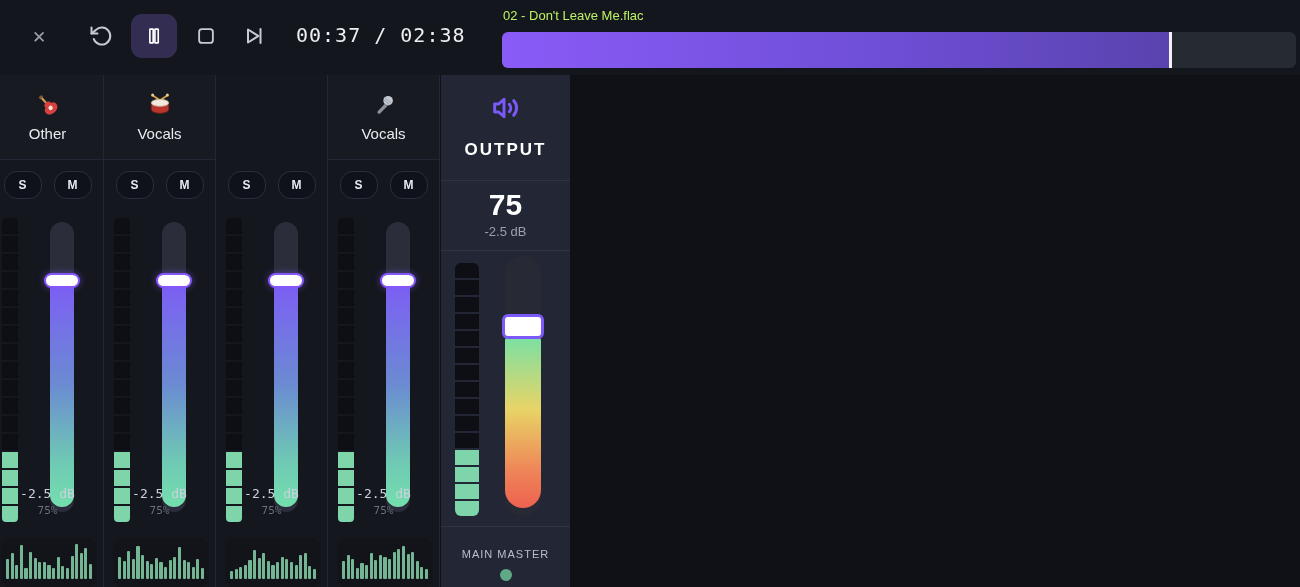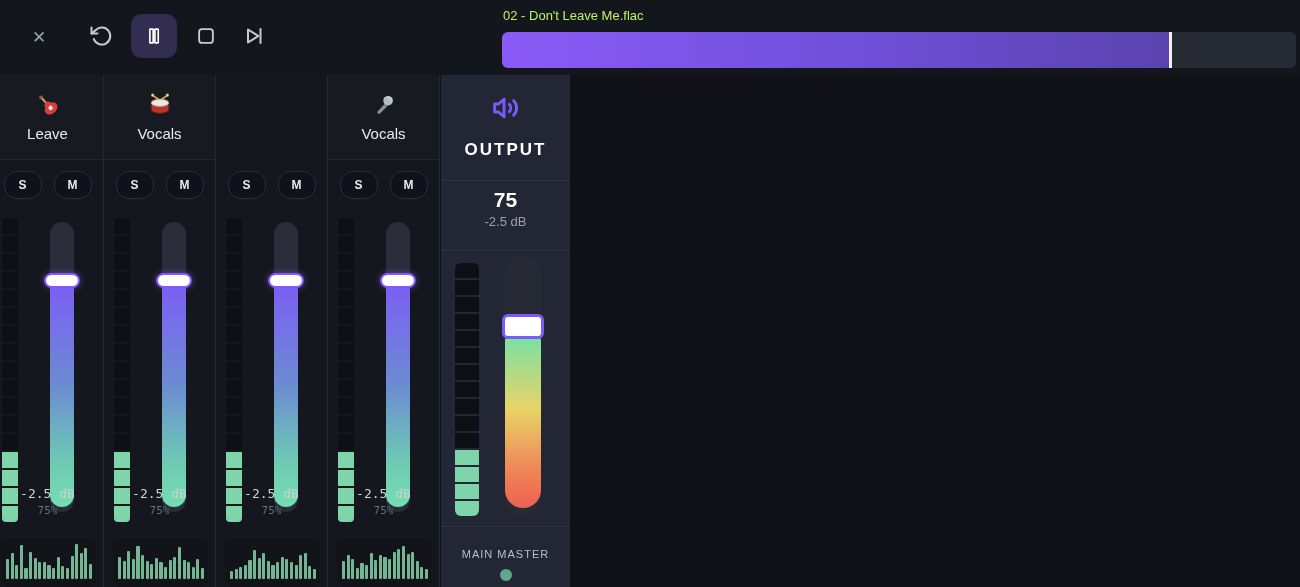--- a/index.html
+++ b/index.html
@@ -55,21 +55,21 @@
       font-family:"DejaVu Sans Mono", monospace; font-size:11px; color:#68707f; }
   .spectrum { position:absolute; left:9px; top:463px; width:95px; height:49px; background:#121419;
       border-radius:8px; display:flex; align-items:flex-end; gap:1.5px; padding:0 4px 8px 5px; overflow:hidden; }
   .spec-bar { width:3.5px; background:#74b594; border-radius:1px; }
 
   
   .master { position:absolute; left:441px; top:75px; width:129px; height:512px; background:#232634; }
   .m-header { height:106px; border-bottom:1px solid #2f3342; text-align:center; padding-top:17px; }
   .m-title { margin-top:12px; font-size:17px; font-weight:bold; letter-spacing:2px; color:#ffffff; }
   .m-value-block { height:70px; border-bottom:1px solid #2f3342; text-align:center; padding-top:7px; }
-  .m-value { font-size:21px; font-weight:bold; color:#ffffff; }
+  .m-value { font-size:30px; font-weight:bold; color:#ffffff; }
   .m-db { margin-top:2px; font-size:13px; color:#9aa1af; }
   .m-fader-zone { position:relative; height:276px; border-bottom:1px solid #2f3342; }
   .m-meter { position:absolute; left:14px; top:12px; width:24px; height:253px;
       display:flex; flex-direction:column; gap:2px; border-radius:6px; overflow:hidden; }
   .m-track { position:absolute; left:64px; top:5px; width:36px; height:260px; border-radius:18px; background:#272a35; }
   .m-fill { position:absolute; left:64px; top:87px; width:36px; height:170px;
       border-radius:2px 2px 18px 18px;
       background:linear-gradient(180deg,#7ce0a2 0%, #e8d466 42%, #ef8558 78%, #ed6150 100%); }
   .m-handle { position:absolute; left:61px; top:63px; width:42px; height:25px; border-radius:6px;
       background:#ffffff; border:3px solid #7c5afa; cursor:grab; }
@@ -113,20 +113,21 @@
 
   <button class="icon-btn btn-next">
     <span>
       <svg width="24" height="24" viewBox="0 0 24 24" fill="none" stroke="#c6cad3" stroke-width="2" stroke-linejoin="round" stroke-linecap="round">
         <path d="M6 5.5v13l10.5-6.5z"></path>
         <line x1="18.5" y1="5" x2="18.5" y2="19"></line>
       </svg>
     </span>
   </button>
 
+  <div class="time-display">00:37 / 02:38</div>
 
   <div class="np-title">02 - Don't Leave Me.flac</div>
 
   <div class="progress">
     <div class="progress-fill" id="progress-fill" style="width: 84%;"></div>
     <div class="progress-head"></div>
     <div class="progress-rest"></div>
   </div>
 </div>
 
@@ -136,21 +137,21 @@
       <span class="channel-icon">
           <svg width="26" height="26" viewBox="0 0 24 24">
             <g transform="rotate(-42 12 12)">
               <rect x="11" y="2" width="2" height="9" rx="1" fill="#caa05a"></rect>
               <rect x="10.2" y="1" width="3.6" height="2.6" rx="0.8" fill="#8a5a33"></rect>
               <path d="M12 9c-2.6 0-3.6 1.8-3.4 3.4-1.9.4-3 1.8-3 3.8 0 2.9 2.5 4.8 6.4 4.8s6.4-1.9 6.4-4.8c0-2-1.1-3.4-3-3.8.2-1.6-.8-3.4-3.4-3.4z" fill="#d84040"></path>
               <circle cx="12" cy="15.6" r="2" fill="#f5e9d8"></circle>
             </g>
           </svg>
         </span>
-      <span class="channel-label">Leave</span>
+      <span class="channel-label">Other</span>
     </div>
     <div class="sm-row">
       <button class="sm-btn">S</button>
       <button class="sm-btn">M</button>
     </div>
     <div class="meter">
         <div class="meter-seg"></div>
         <div class="meter-seg"></div>
         <div class="meter-seg"></div>
         <div class="meter-seg"></div>

